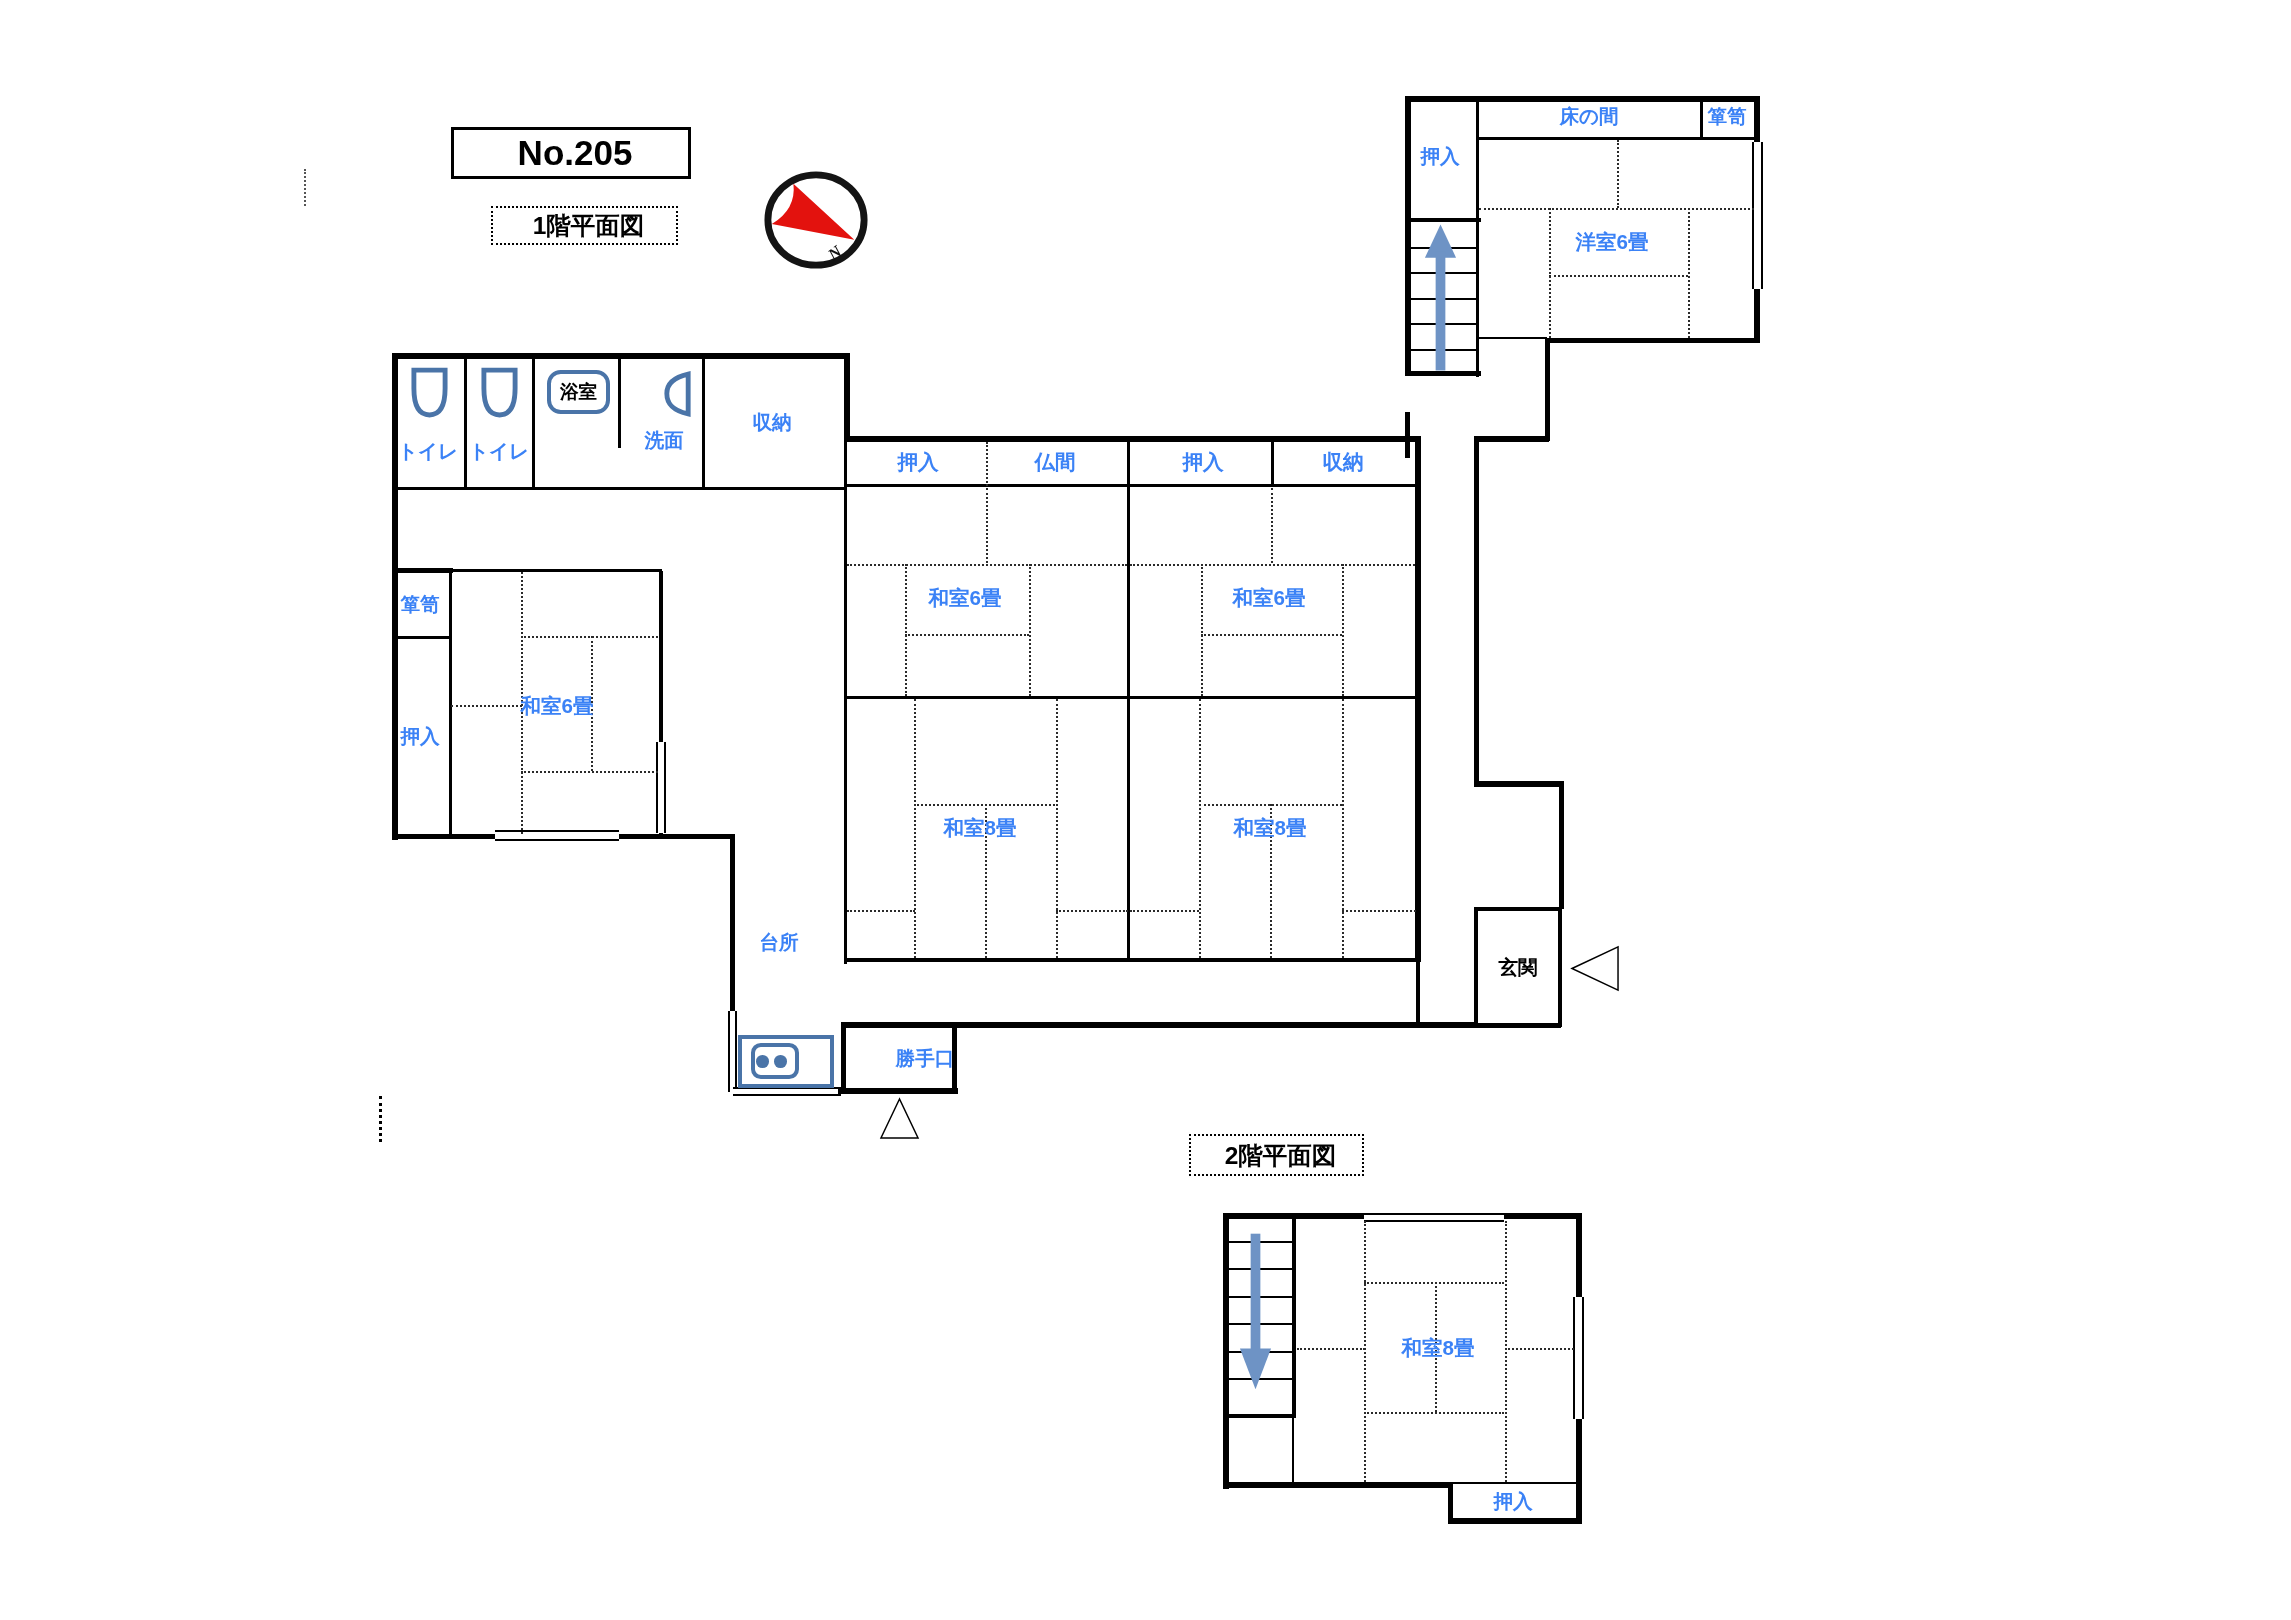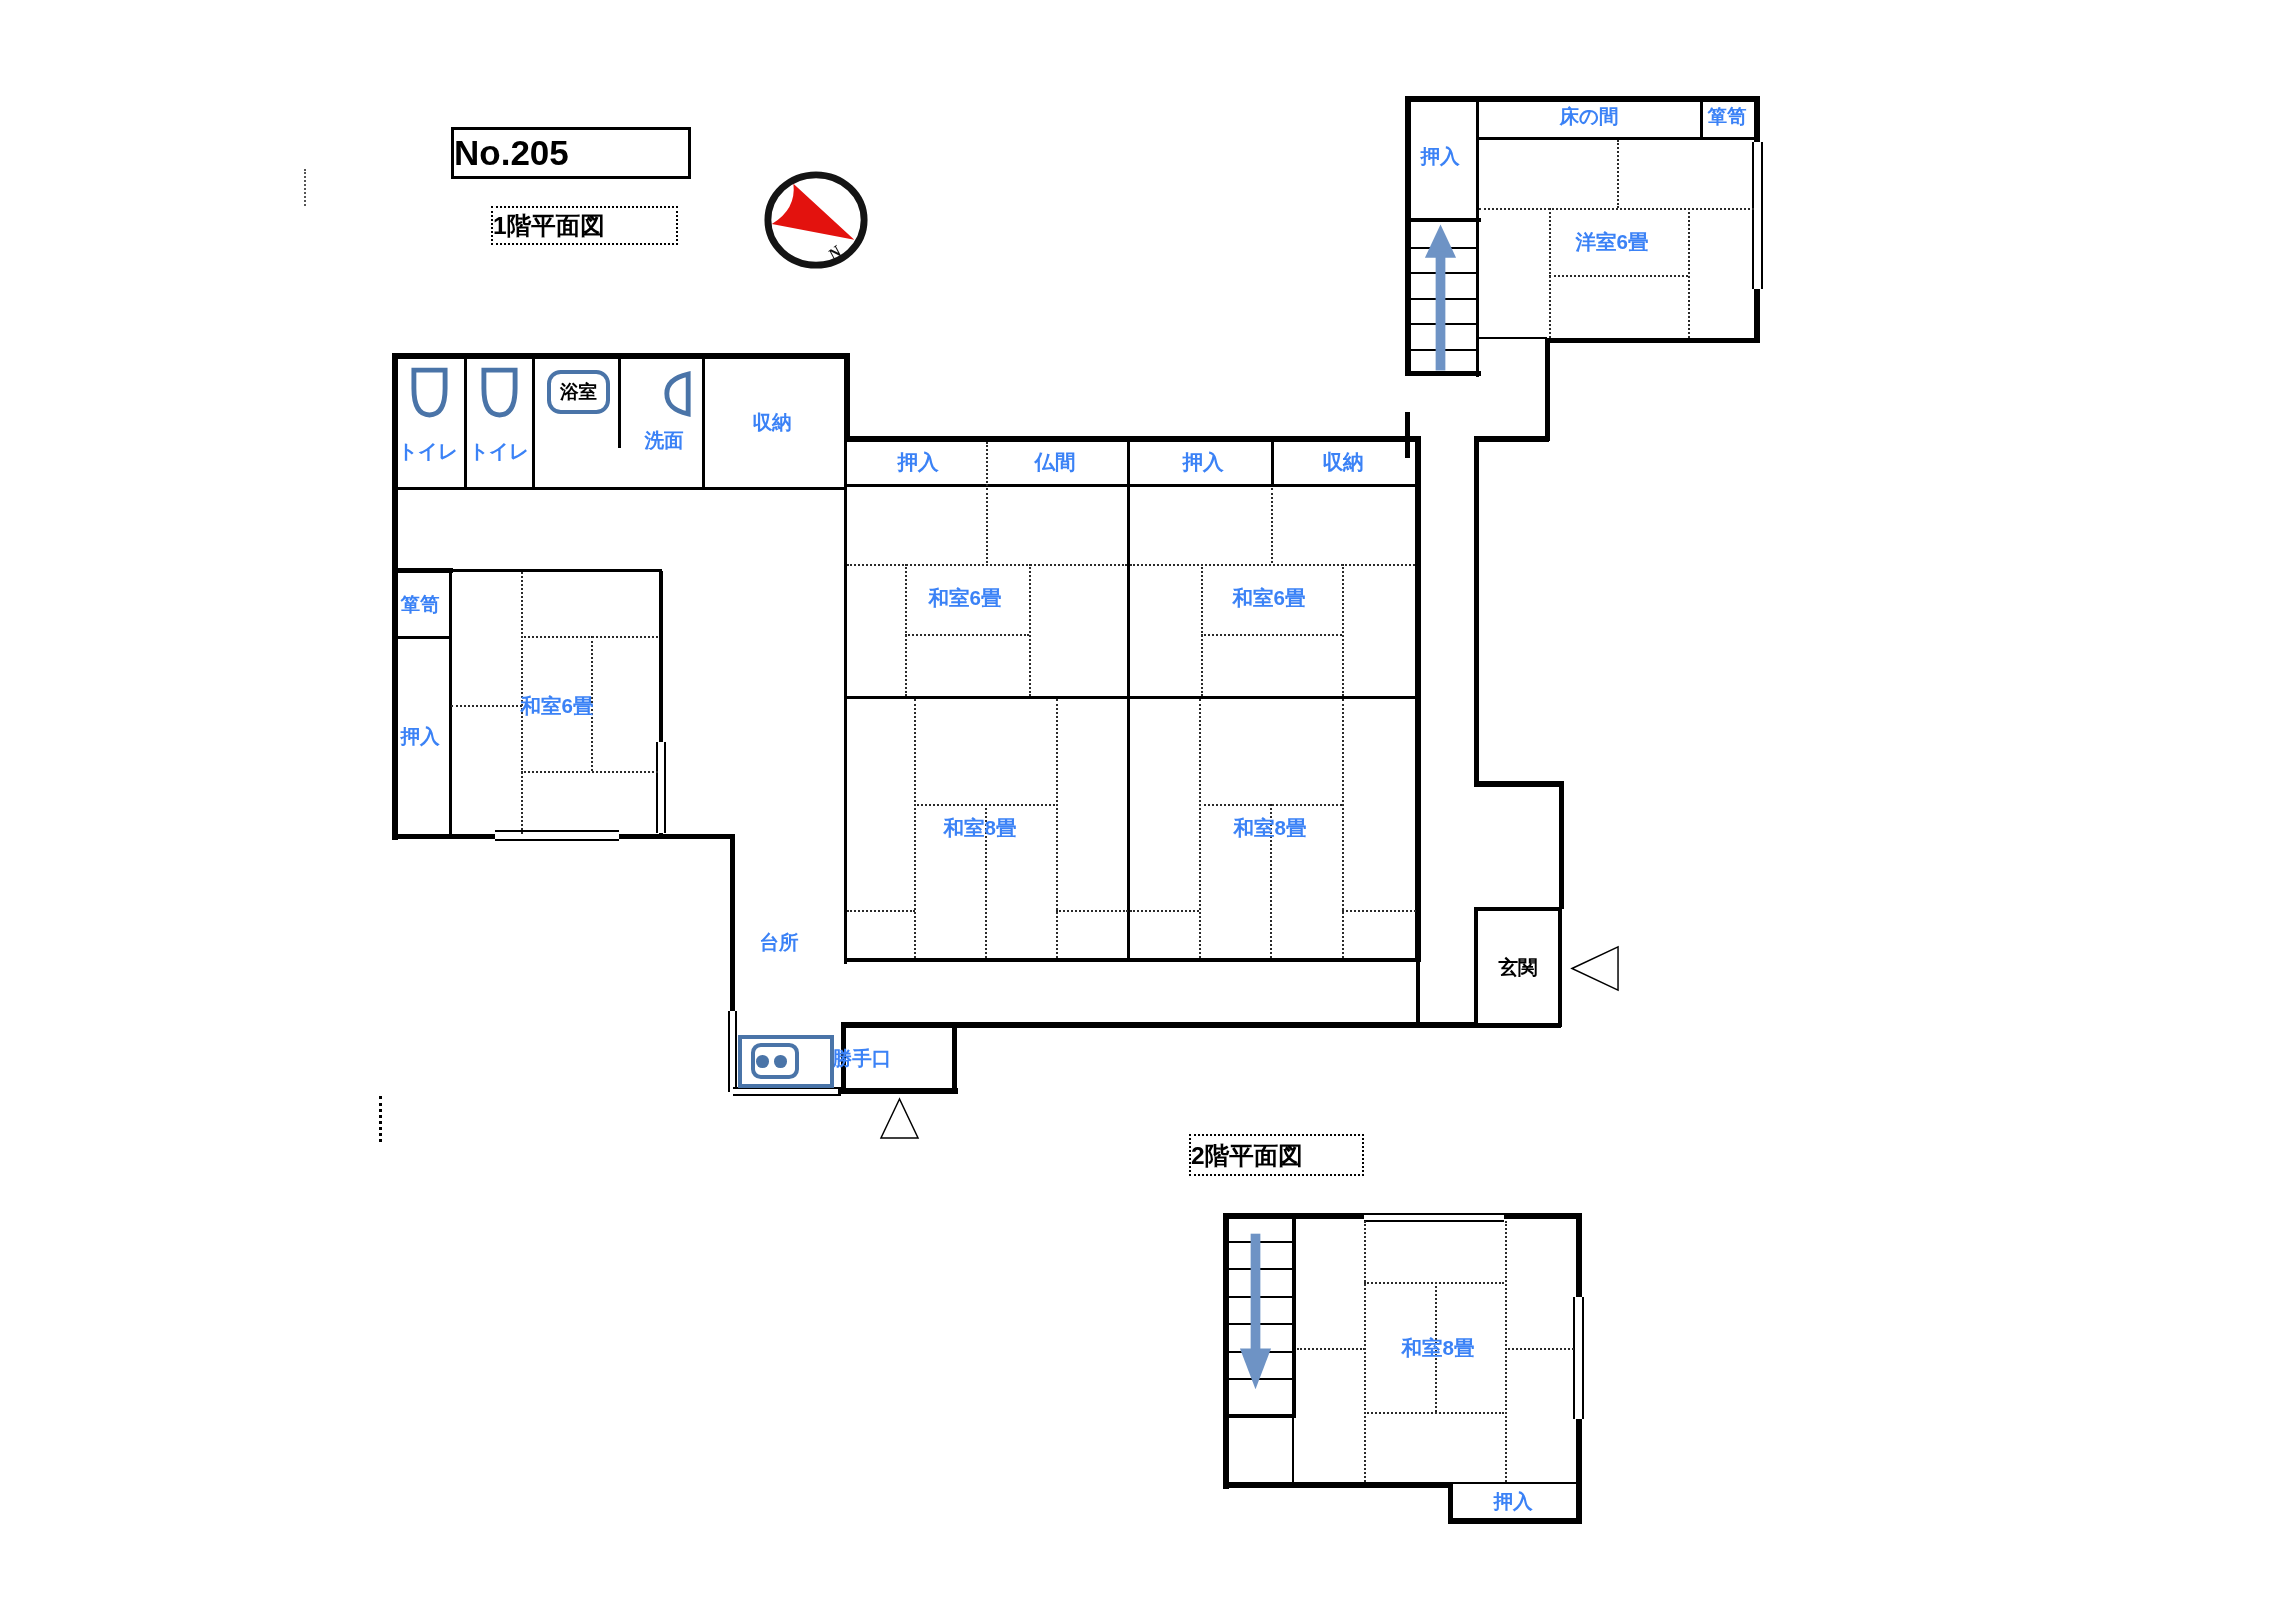--- a/index.html
+++ b/index.html
@@ -6,22 +6,22 @@
   #canvas{position:relative;width:2292px;height:1620px;background:#fff;overflow:hidden;
           font-family:"Liberation Sans","DejaVu Sans",sans-serif;}
   .w{position:absolute;background:#000;}
   .dh{position:absolute;height:0;border-top:2px dotted #2a2a2a;}
   .dv{position:absolute;width:0;border-left:2px dotted #2a2a2a;}
   .lbl{position:absolute;transform:translate(-50%,-50%);font-weight:bold;color:#3b82f6;
        white-space:nowrap;font-size:20.6px;line-height:1;}
   .sm{font-size:19.6px;}
   .winh{position:absolute;background:#fff;border-top:2px solid #000;border-bottom:2px solid #000;box-sizing:border-box;}
   .winv{position:absolute;background:#fff;border-left:2px solid #000;border-right:2px solid #000;box-sizing:border-box;}
-  .cap{position:absolute;display:flex;align-items:center;
-       font-weight:bold;font-size:24.5px;box-sizing:border-box;}
+  .cap{position:absolute;display:flex;align-items:center;justify-content:center;
+       font-weight:bold;font-size:24.5px;box-sizing:border-box;padding-left:8px;}
   .dotted-box{border:2.9px dotted #000;}
   .solid-box{border:3.9px solid #000;}
   .mark{position:absolute;width:0;}
   .genkan{position:absolute;border:4.9px solid #000;background:#fff;display:flex;align-items:center;justify-content:center;box-sizing:border-box;}
   .tub{position:absolute;border:4.9px solid #4a74a8;border-radius:13.7px;background:#fff;display:flex;align-items:center;justify-content:center;box-sizing:border-box;}
   .stove-outer{position:absolute;border:4.9px solid #4a74a8;background:#fff;box-sizing:border-box;}
   .stove-inner{position:absolute;border:4.9px solid #4a74a8;border-radius:9.8px;background:#fff;box-sizing:border-box;}
   .burner{position:absolute;width:12.7px;height:12.7px;border-radius:50%;background:#4a74a8;}
   svg{position:absolute;overflow:visible;}
 </style>
@@ -95,21 +95,21 @@
   <div class="dv" style="left:591px;top:636px;height:135px;"></div>
   <div class="lbl" style="left:557px;top:706px;">和室6畳</div>
 
   <div class="w" style="left:730px;top:834px;width:4.9px;height:179px;"></div>
   <div class="winv" style="left:728px;top:1011px;width:8.8px;height:81px;"></div>
   <div class="winh" style="left:733px;top:1087px;width:108px;height:8.8px;"></div>
   <div class="w" style="left:838px;top:1088px;width:120px;height:5.9px;"></div>
   <div class="w" style="left:841px;top:1027px;width:4.9px;height:63px;"></div>
   <div class="w" style="left:952px;top:1027px;width:4.9px;height:63px;"></div>
   <div class="lbl sm" style="left:779px;top:943px;">台所</div>
-  <div class="lbl sm" style="left:862px;top:1059px;">勝手口</div>
+  <div class="lbl sm" style="left:925px;top:1059px;">勝手口</div>
 
   <div class="stove-outer" style="left:738px;top:1035px;width:96px;height:53px;"></div>
   <div class="stove-inner" style="left:751px;top:1043px;width:48px;height:36px;"></div>
   <div class="burner" style="left:756px;top:1055px;"></div>
   <div class="burner" style="left:774px;top:1055px;"></div>
 
   <svg style="left:879px;top:1096px;" width="41" height="45" viewBox="0 0 42 46">
     <polygon points="21,3 2,43 40,43" fill="#fff" stroke="#000" stroke-width="1.5"></polygon>
   </svg>
 

